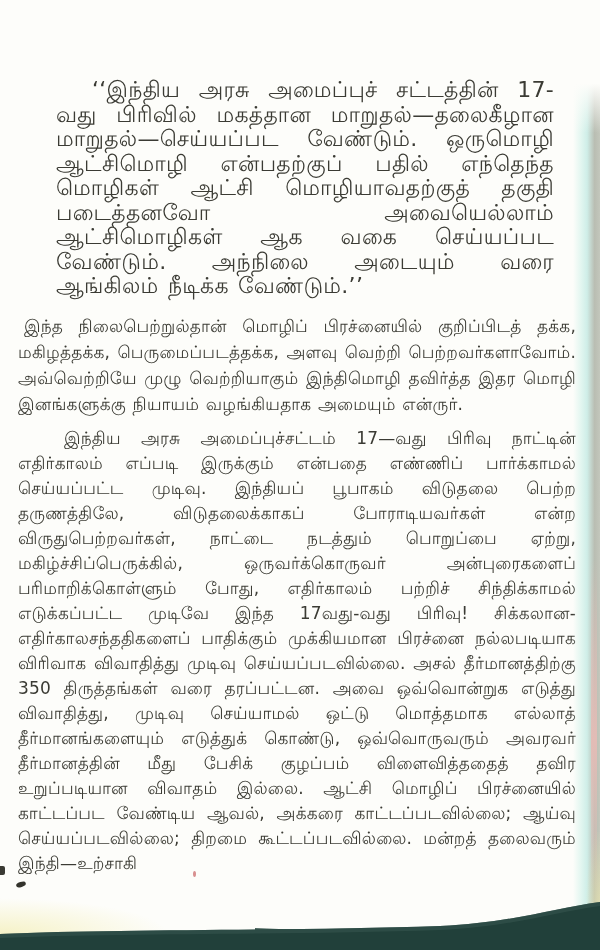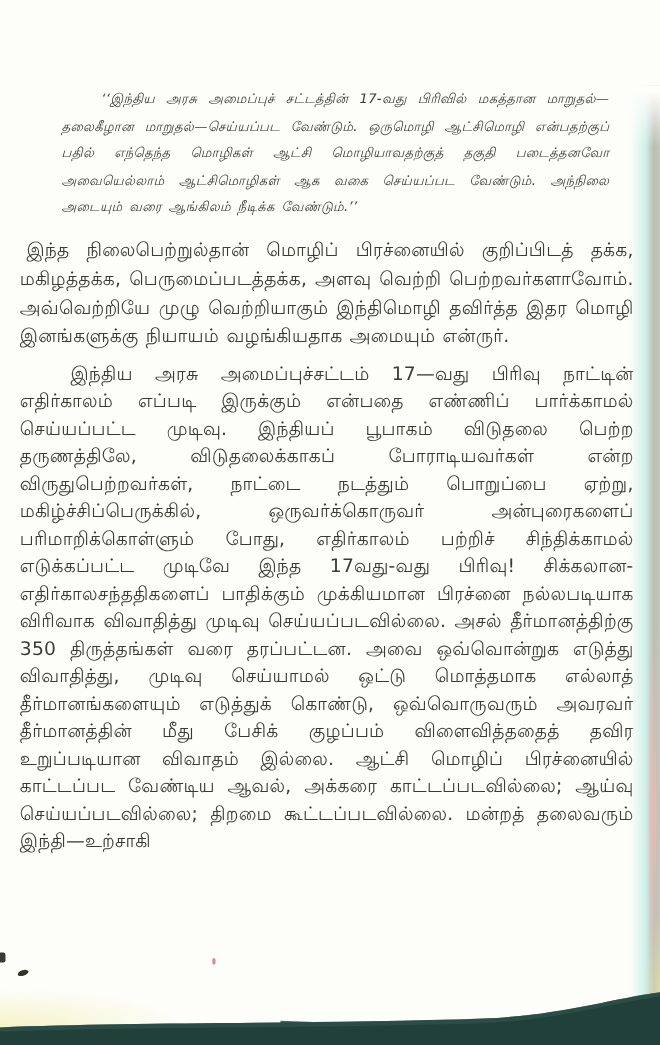--- a/index.html
+++ b/index.html
@@ -15,26 +15,25 @@
   }
   .text-column {
     position: absolute;
     left: 18px;
     right: 24px;
     top: 78px;
   }
   .quote-block {
     margin: 0 22px 0 38px;
     text-indent: 36px;
-    font-size: 12px;
+    font-size: 22px;
     line-height: 24.5px;
     text-align: justify;
     letter-spacing: 0.3px;
     word-spacing: 2px;
-    font-style: italic;
   }
   .body-paragraph {
     font-size: 17px;
     line-height: 26px;
     text-align: justify;
     letter-spacing: 0.2px;
     word-spacing: 1px;
     margin: 0;
   }
   .para-1 { margin-top: 14px; text-indent: 6px; }

